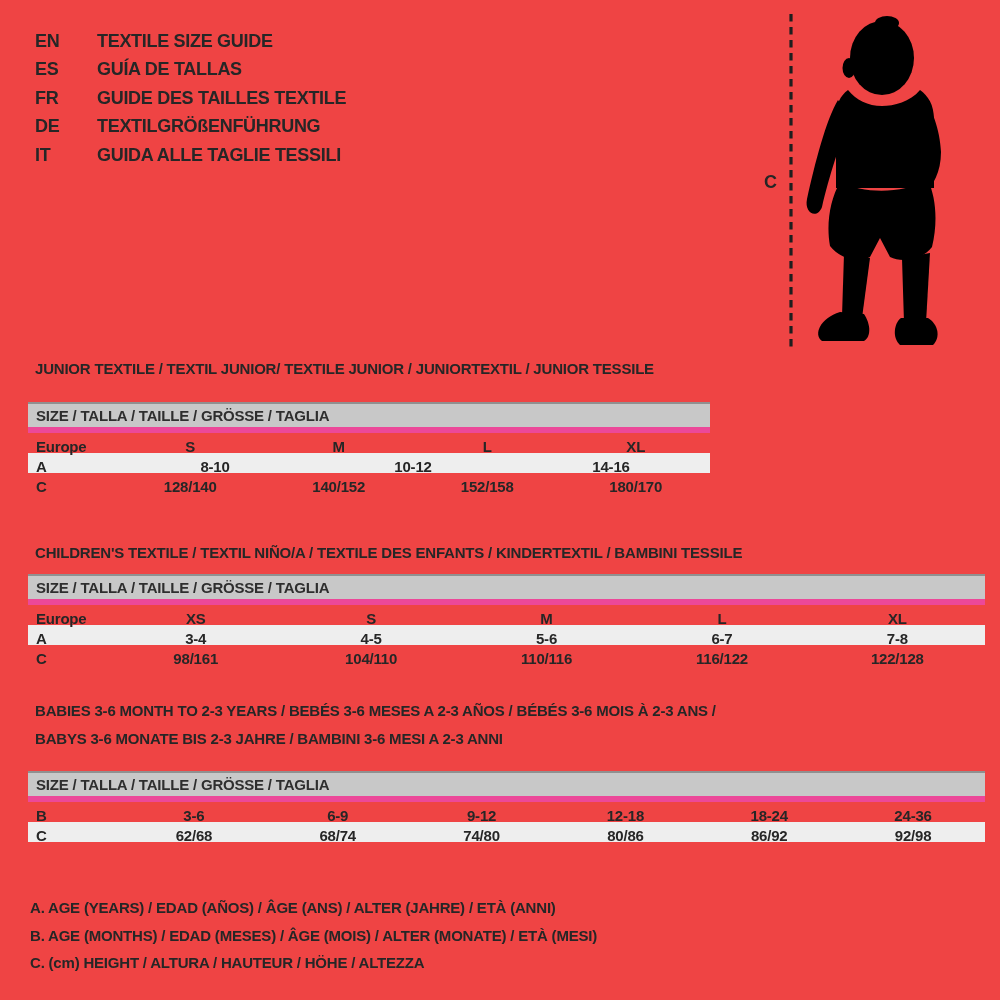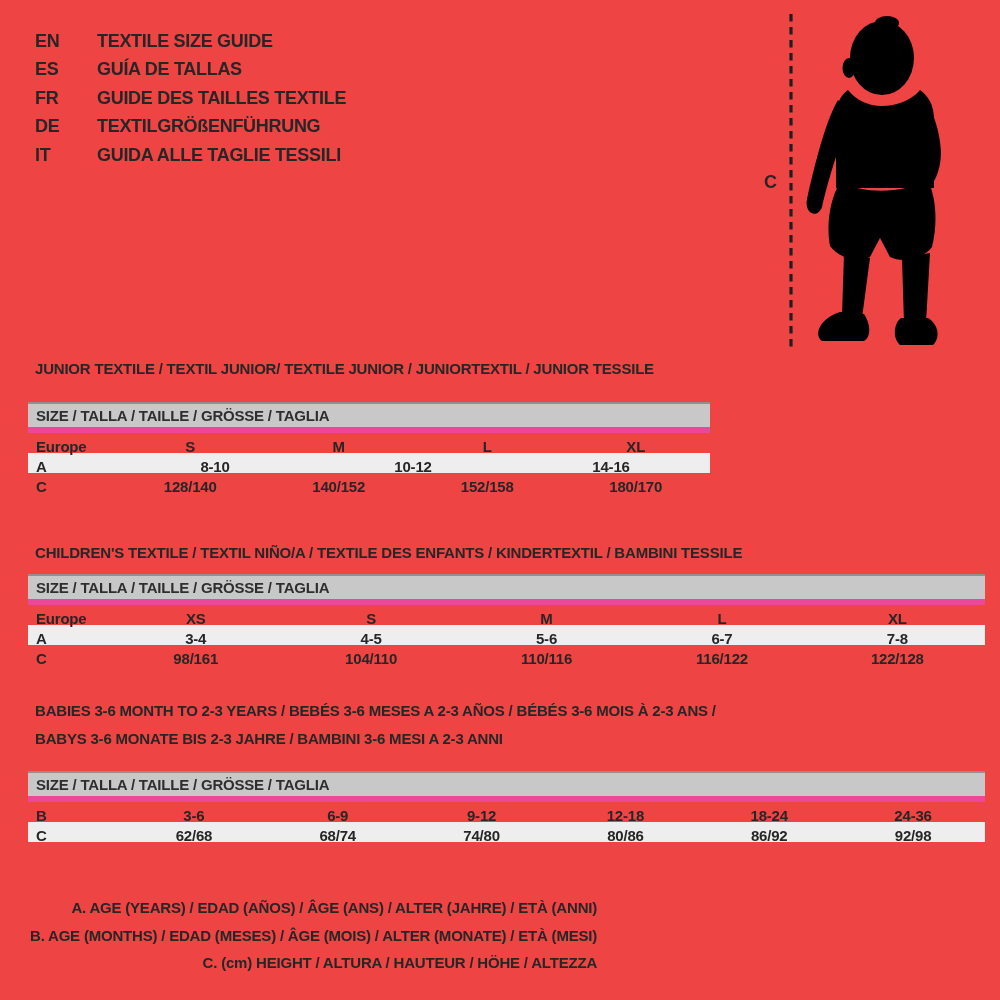--- a/index.html
+++ b/index.html
@@ -57,21 +57,21 @@
   .trow { display: flex; height: 20px; line-height: 27px; font-size: 15px; font-weight: 700; }
   .trow.shaded { background: #eeeeee; }
   .tlabel { padding-left: 8px; letter-spacing: -0.2px; }
   #junior-table   .tlabel { width: 80px; }
   #children-table .tlabel { width: 72px; }
   #babies-table   .tlabel { width: 86px; }
   .tcell { flex: 1 1 0; text-align: center; letter-spacing: -0.2px; }
 
   
   .notes { position: absolute; left: 30px; top: 894px; }
-  .note-line { height: 27.5px; line-height: 27.5px; font-size: 15px; font-weight: 700; letter-spacing: -0.2px; white-space: nowrap; text-align: right; }
+  .note-line { height: 27.5px; line-height: 27.5px; font-size: 15px; font-weight: 700; letter-spacing: -0.2px; white-space: nowrap; }
 </style>
 </head>
 <body>
 
 <div class="page">
 
   <div class="lang-list">
     <div class="lang-row">
       <span class="lang-code">EN</span>
       <span class="lang-title">TEXTILE SIZE GUIDE</span>

